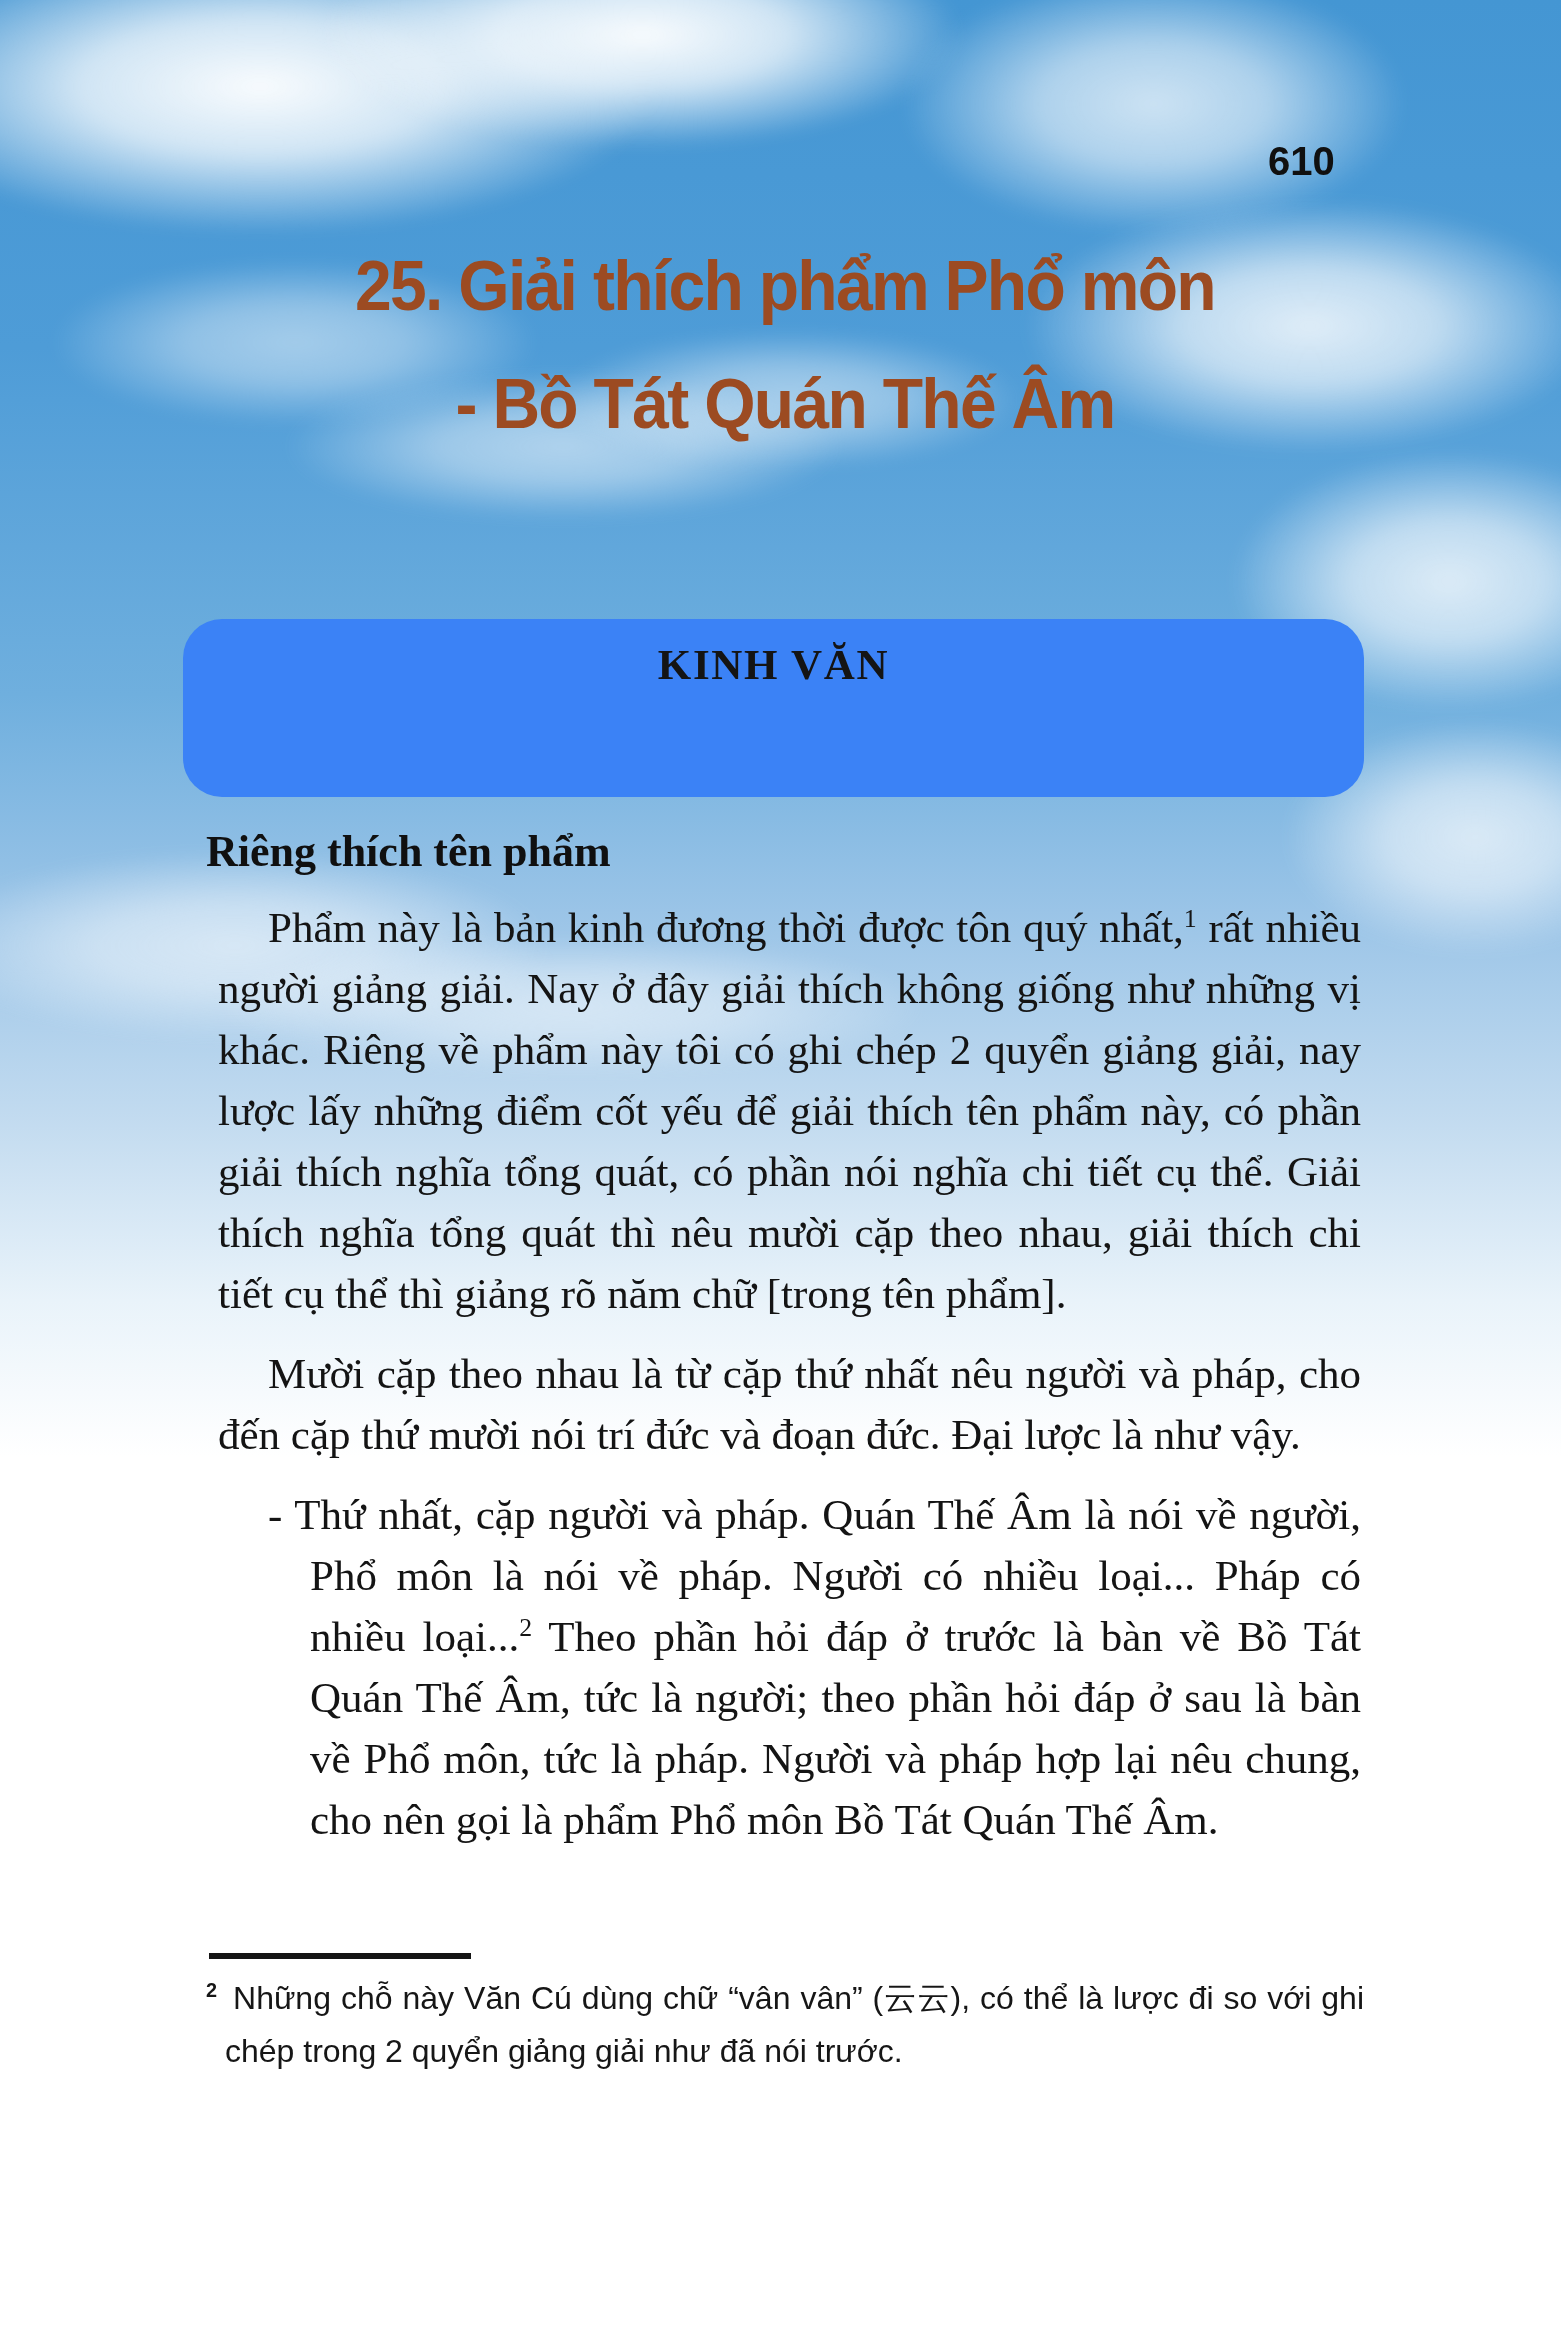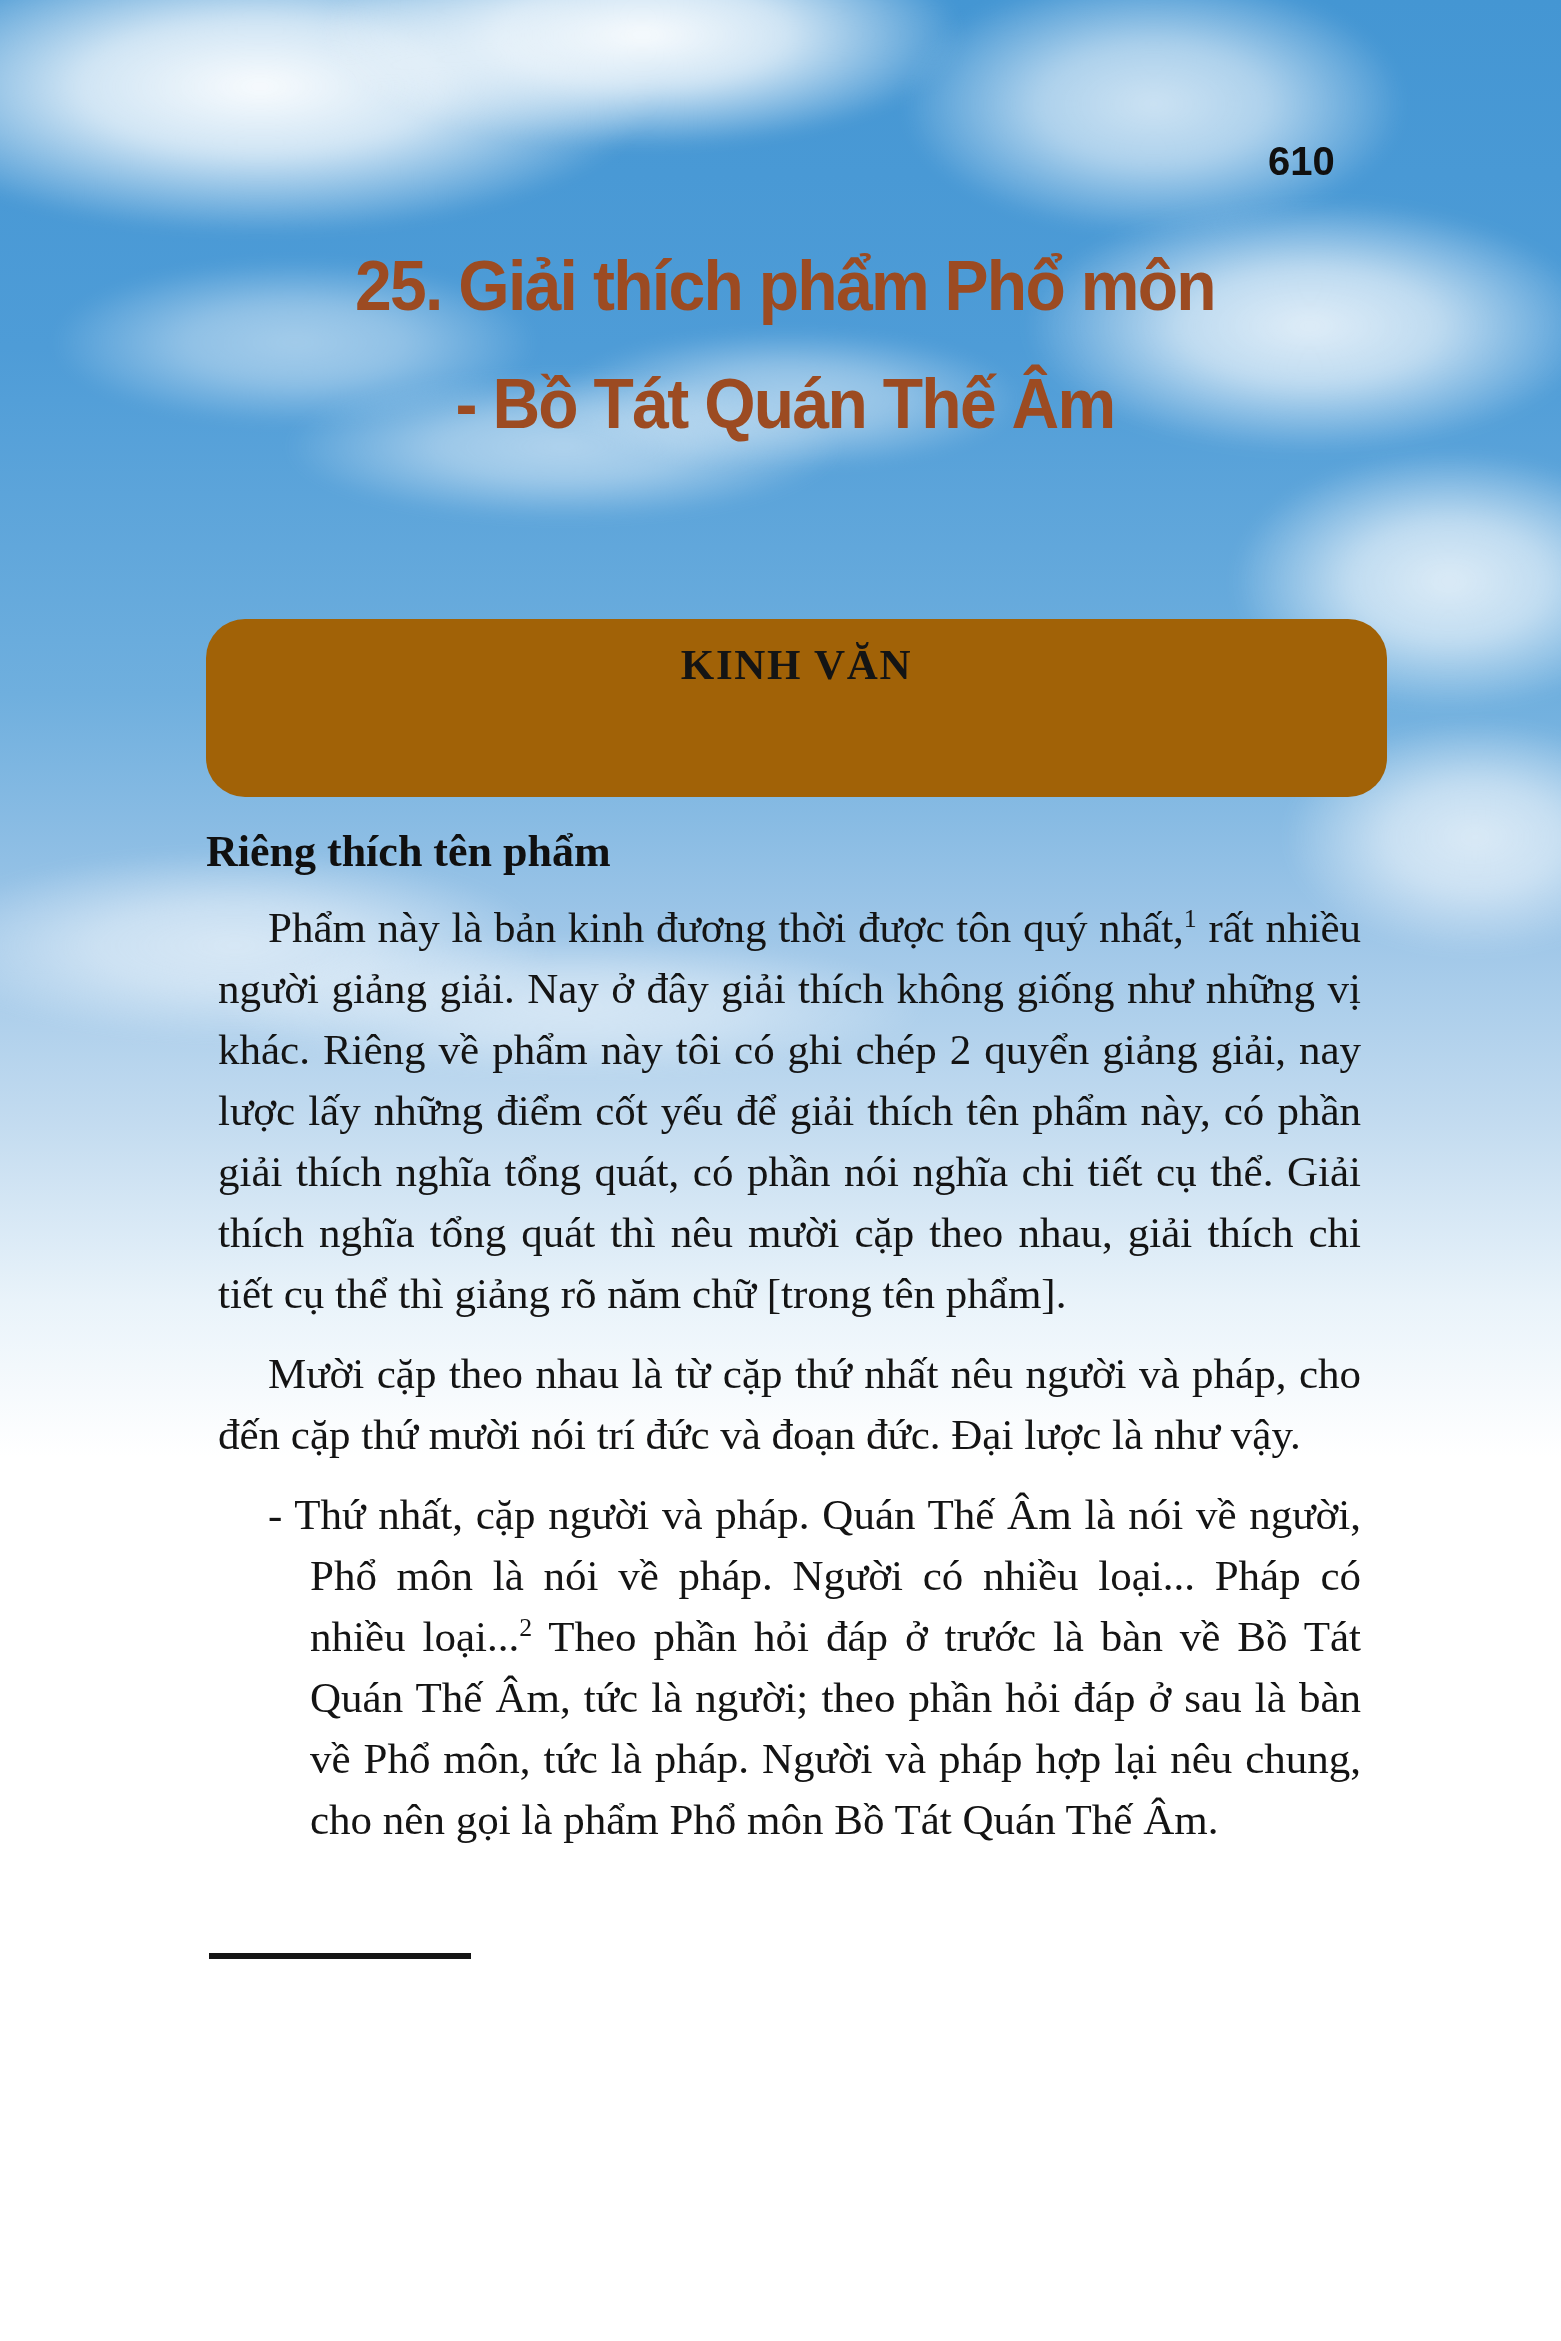--- a/index.html
+++ b/index.html
@@ -16,22 +16,22 @@
     position:absolute;left:1268px;top:139px;
     font-family:"Liberation Sans",sans-serif;font-weight:bold;font-size:40px;color:#101010;
   }
   .chapter-title{
     position:absolute;left:0;top:227px;width:1570px;text-align:center;
     font-family:"Liberation Sans",sans-serif;font-weight:bold;font-size:66px;
     line-height:109px;letter-spacing:-1.7px;color:#9C4B22;
     transform:scaleY(1.08);transform-origin:top center;
   }
   .kinhvan-box{
-    position:absolute;left:206px;top:619px;width:1181px;height:178px;
-    background:#a16207;border-radius:39px;
+    position:absolute;left:183px;top:619px;width:1181px;height:178px;
+    background:#3b82f6;border-radius:39px;
   }
   .kinhvan-heading{
     position:absolute;left:0;top:21px;width:100%;text-align:center;
     font-family:"Liberation Serif",serif;font-weight:bold;font-size:43px;
     letter-spacing:1.7px;color:#141414;
   }
   .kinhvan-subrow{
     position:absolute;left:36px;top:113px;display:flex;align-items:center;
   }
   .kinhvan-bar{width:7px;height:43px;background:#A3512A;margin-right:21px;flex:0 0 auto;}
@@ -91,14 +91,15 @@
 
 <div class="body-text" id="paragraphs">
     <p class="indent">Phẩm này là bản kinh đương thời được tôn quý nhất,<sup>1</sup> rất nhiều người giảng giải. Nay ở đây giải thích không giống như những vị khác. Riêng về phẩm này tôi có ghi chép 2 quyển giảng giải, nay lược lấy những điểm cốt yếu để giải thích tên phẩm này, có phần giải thích nghĩa tổng quát, có phần nói nghĩa chi tiết cụ thể. Giải thích nghĩa tổng quát thì nêu mười cặp theo nhau, giải thích chi tiết cụ thể thì giảng rõ năm chữ [trong tên phẩm].</p>
     <p class="indent">Mười cặp theo nhau là từ cặp thứ nhất nêu người và pháp, cho đến cặp thứ mười nói trí đức và đoạn đức. Đại lược là như vậy.</p>
     <p class="list">- Thứ nhất, cặp người và pháp. Quán Thế Âm là nói về người, Phổ môn là nói về pháp. Người có nhiều loại... Pháp có nhiều loại...<sup>2</sup> Theo phần hỏi đáp ở trước là bàn về Bồ Tát Quán Thế Âm, tức là người; theo phần hỏi đáp ở sau là bàn về Phổ môn, tức là pháp. Người và pháp hợp lại nêu chung, cho nên gọi là phẩm Phổ môn Bồ Tát Quán Thế Âm.</p>
   </div>
 
 <div class="footnote-rule"></div>
 
 <div class="footnotes" id="footnotes">
+    <div class="footnote"><sup>2</sup> Những chỗ này Văn Cú dùng chữ “vân vân” (云云), có thể là lược đi so với ghi chép trong 2 quyển giảng giải như đã nói trước.</div>
   </div>
 
 
 </body></html>

